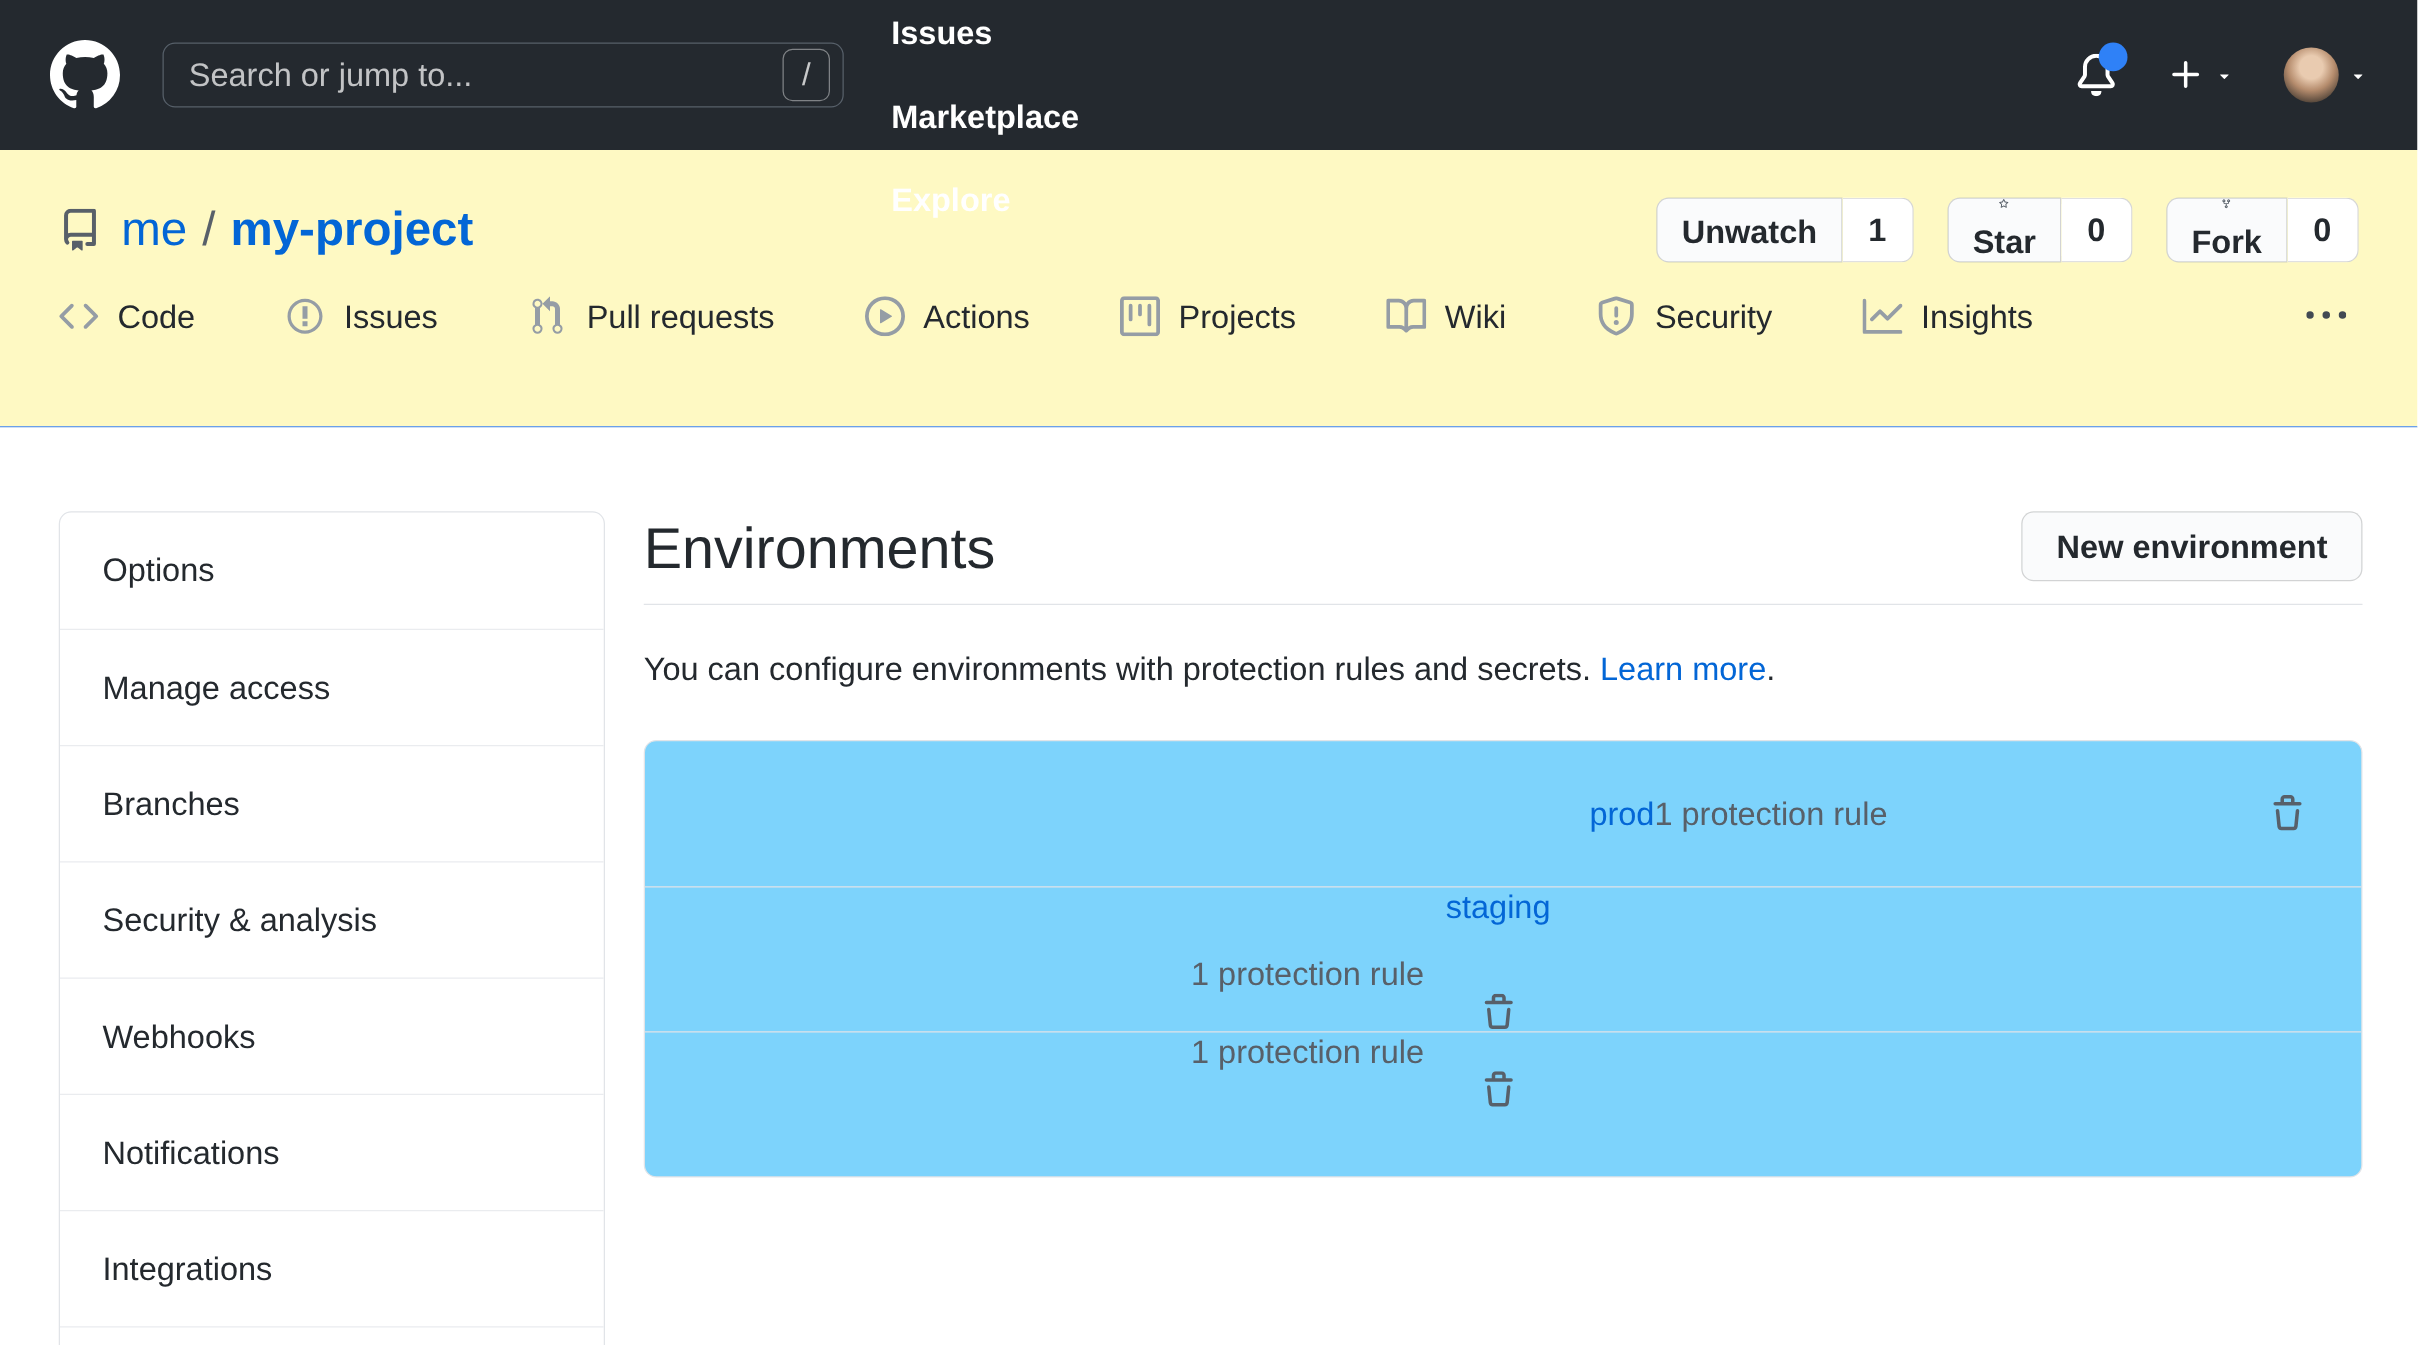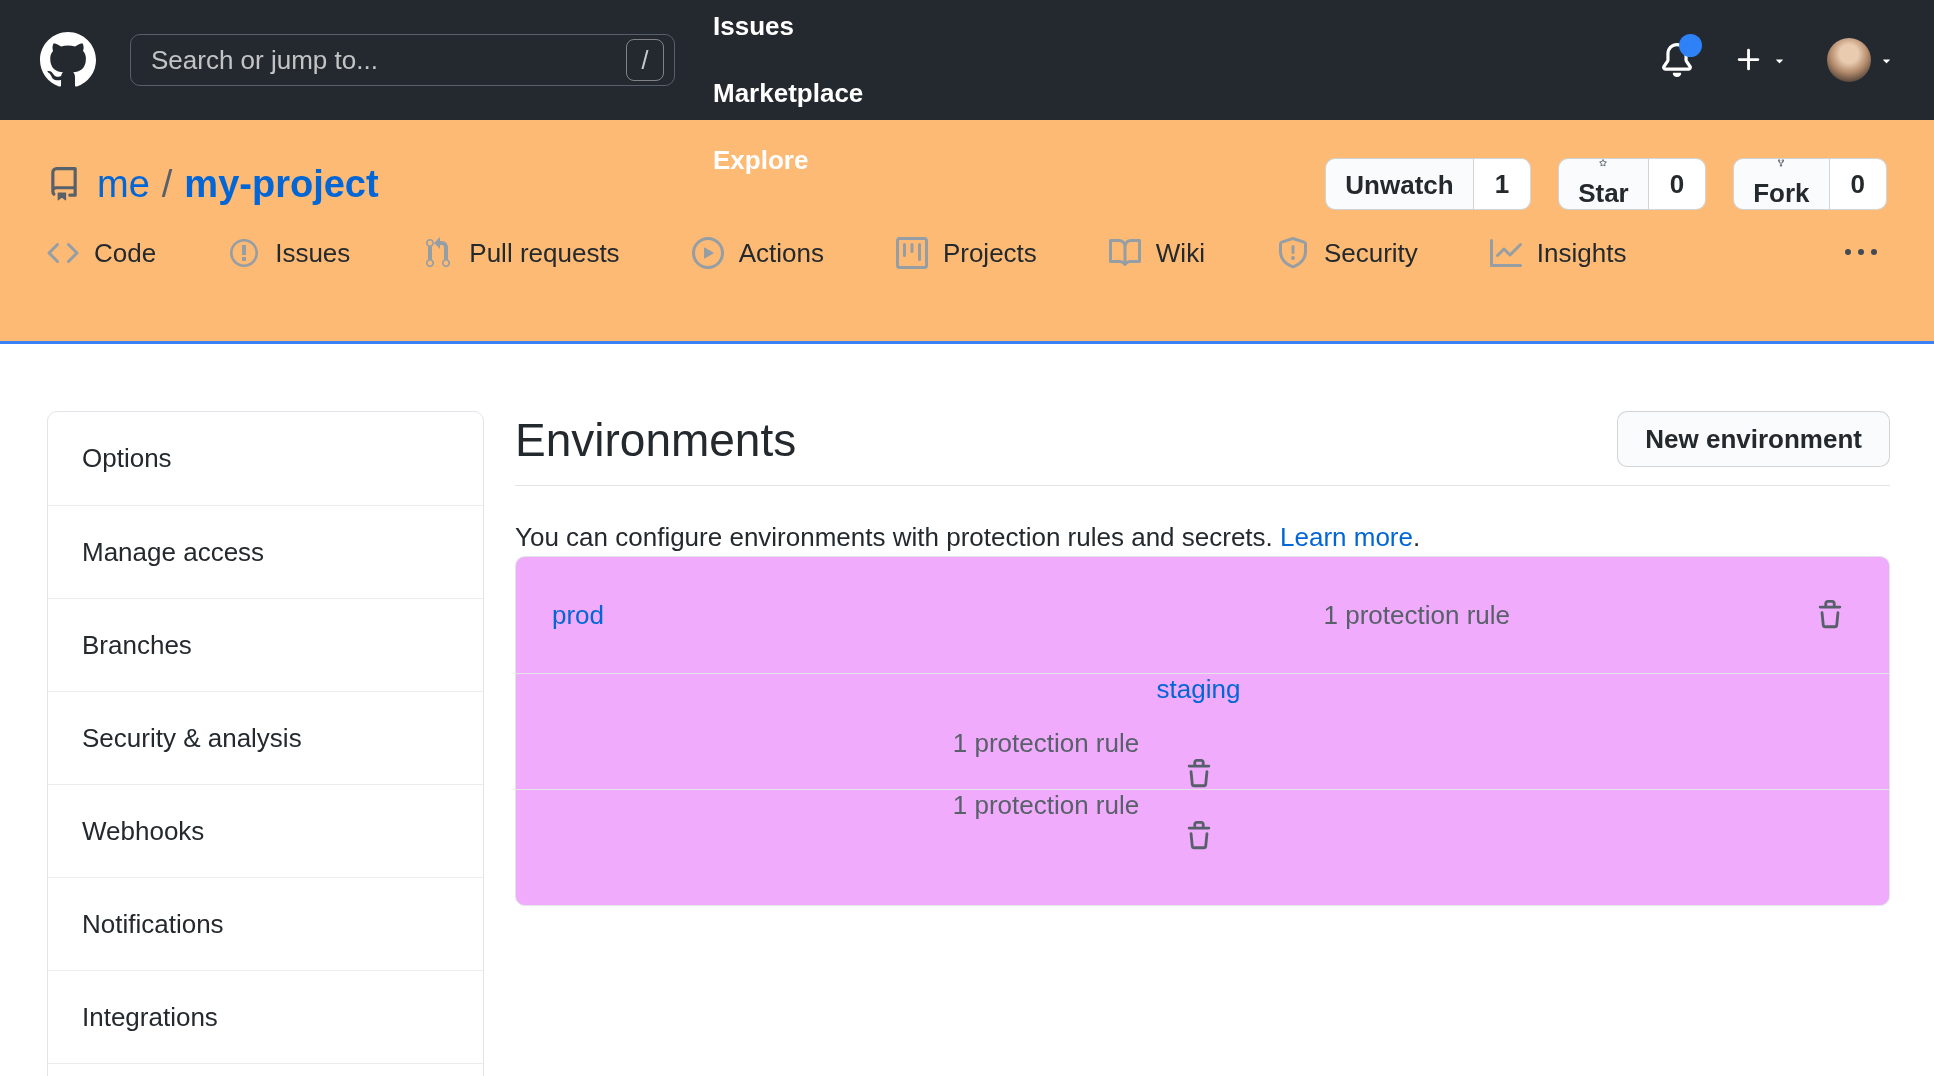--- a/index.html
+++ b/index.html
@@ -25,21 +25,21 @@
   .bell-wrap .bell { width:34px; height:34px; }
   .notif-dot { position:absolute; top:-9px; right:-8px; width:23px; height:23px; border-radius:50%;
     background:#2f81f7; }
   .plus-group, .avatar-group { display:flex; align-items:center; gap:8px; color:#fff; cursor:pointer; }
   .plus-group .plus { width:30px; height:30px; }
   .caret { width:15px; height:15px; }
   .avatar { width:44px; height:44px; border-radius:50%;
     background:radial-gradient(circle at 50% 36%, #e9cbb0 0 26%, #b58c6d 52%, #5a4a3d 78%, #2c2824 100%); }
 
   
-  .repo-strip { background:#fdba74; border-bottom:3px solid #3b82f6; padding:38px 47px 0; }
+  .repo-strip { background:#fef9c3; border-bottom:1px solid #3b82f6; padding:38px 47px 0; }
   .bc-row { display:flex; align-items:center; height:52px; }
   .bc-left { display:flex; align-items:center; font-size:38px; }
   .repo-icon { width:34px; height:34px; color:#586069; margin-right:16px; }
   .bc-owner { color:#0366d6; }
   .bc-sep { color:#586069; margin:0 12px; }
   .bc-name { color:#0366d6; font-weight:700; }
   .repo-actions { margin-left:auto; display:flex; gap:27px; }
   .btn-group { display:flex; height:52px; }
   .btn { display:flex; align-items:center; gap:11px; padding:0 19px; background:#fafbfc;
     border:1px solid rgba(27,31,35,.18); border-radius:10px 0 0 10px; font-size:26px; font-weight:600;
@@ -67,21 +67,21 @@
 
   .main { flex:1; min-width:0; }
   .main-header { display:flex; justify-content:space-between; align-items:flex-start;
     padding-bottom:16px; border-bottom:1px solid #e1e4e8; }
   .main-header h2 { font-size:46px; font-weight:400; line-height:58px; color:#24292e; }
   .new-env-btn { height:56px; padding:0 27px; font-size:26px; font-weight:600; color:#24292e;
     background:#fafbfc; border:1px solid rgba(27,31,35,.18); border-radius:10px; cursor:pointer; font-family:inherit; }
   .description { margin-top:32px; font-size:26px; line-height:38px; color:#24292e; }
   .description a { color:#0366d6; }
 
-  .env-list { border:1px solid #e1e4e8; border-radius:10px; background:#f0abfc; }
+  .env-list { margin-top:38px; border:1px solid #e1e4e8; border-radius:10px; background:#7dd3fc;text-align:right; }
   .env-row { height:116px; display:flex; align-items:center; padding:0 44px 0 36px; }
   .env-row + .env-row { border-top:1px solid #e1e4e8;flex-direction:column; }
   .env-name { flex:1; font-size:26px; color:#0366d6; }
   .env-rules { font-size:26px; color:#586069; margin-right:305px; white-space:nowrap; }
   .env-trash { width:30px; height:30px; color:#57606a; cursor:pointer; background:none; border:0; padding:0; }
   .env-trash svg { width:30px; height:30px; }
 </style>
 </head>
 <body>
 

